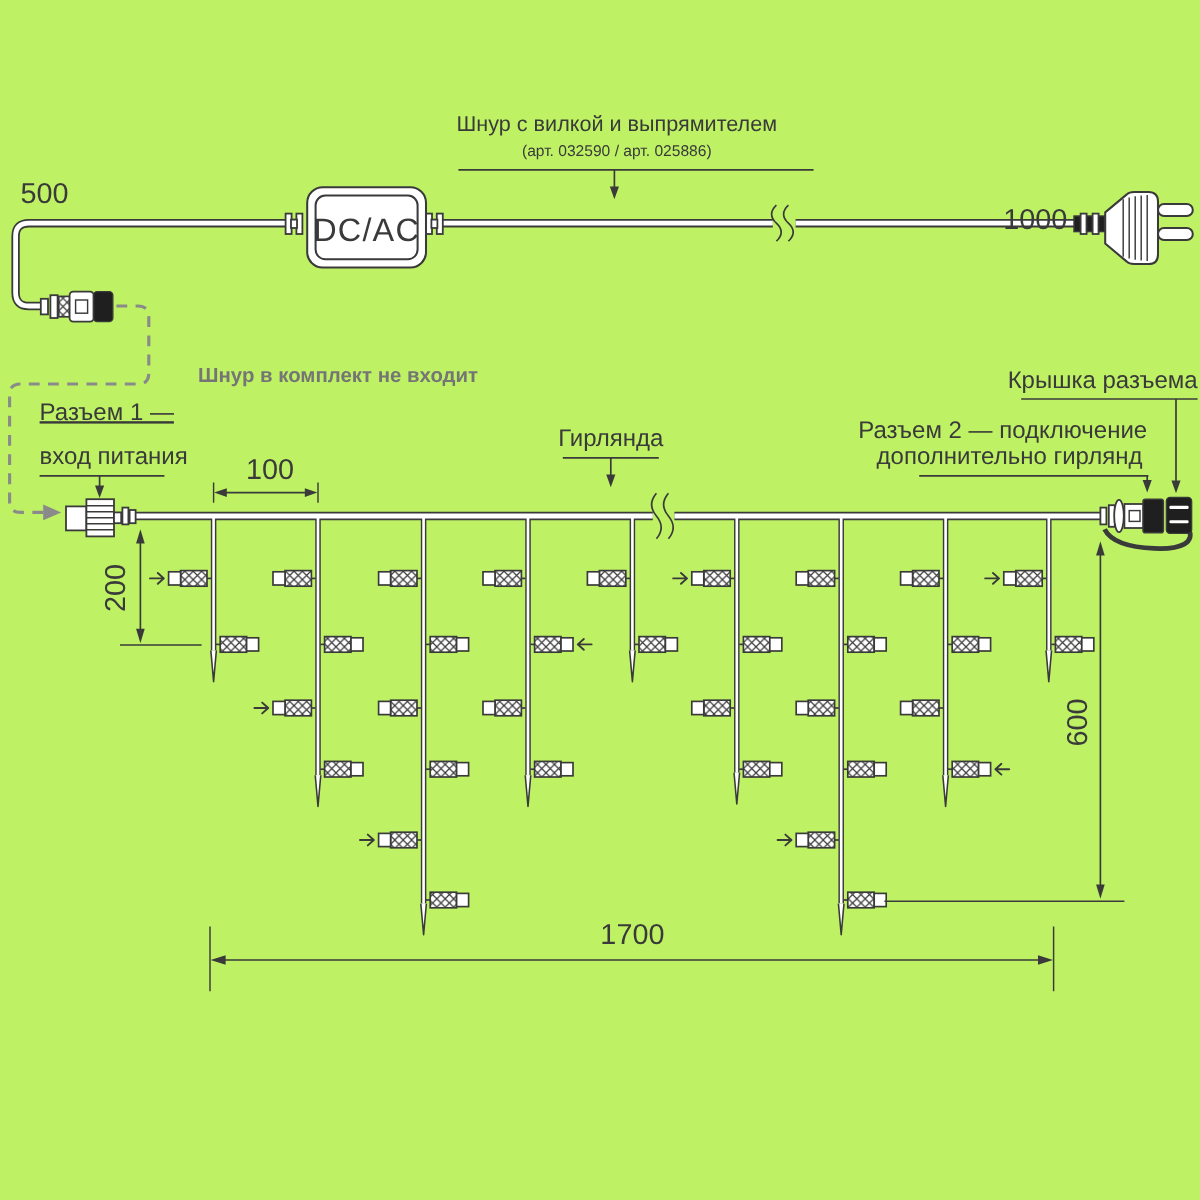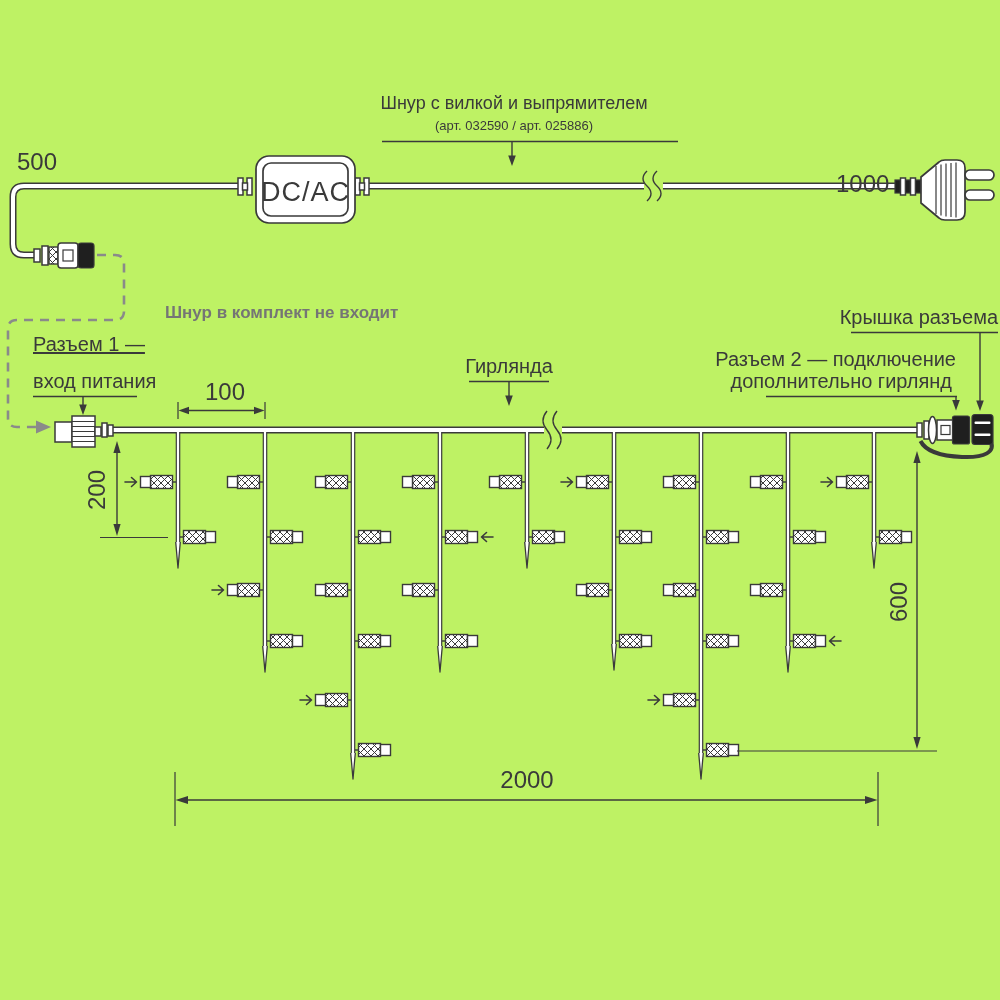--- a/index.html
+++ b/index.html
@@ -441,14 +441,14 @@
   <div class="t lbl ctr" style="left:509px;top:355px;">Гирлянда</div>
 
   <div class="t lbl rightal" style="right:2px;top:306px;">Крышка разъема</div>
 
   <div class="t lbl rightal" style="right:44px;top:348px;">Разъем 2 — подключение</div>
   <div class="t lbl rightal" style="right:48px;top:370px;">дополнительно гирлянд</div>
 
   <div class="t num ctr" style="left:225px;top:378px;text-align:center;">100</div>
   <div class="t num rot" style="left:97px;top:490px;">200</div>
   <div class="t num rot" style="left:899px;top:602px;">600</div>
-  <div class="t num ctr" style="left:527px;top:766px;">2000</div>
+  <div class="t num ctr" style="left:527px;top:766px;">1700</div>
 </div>
 
 </body></html>

